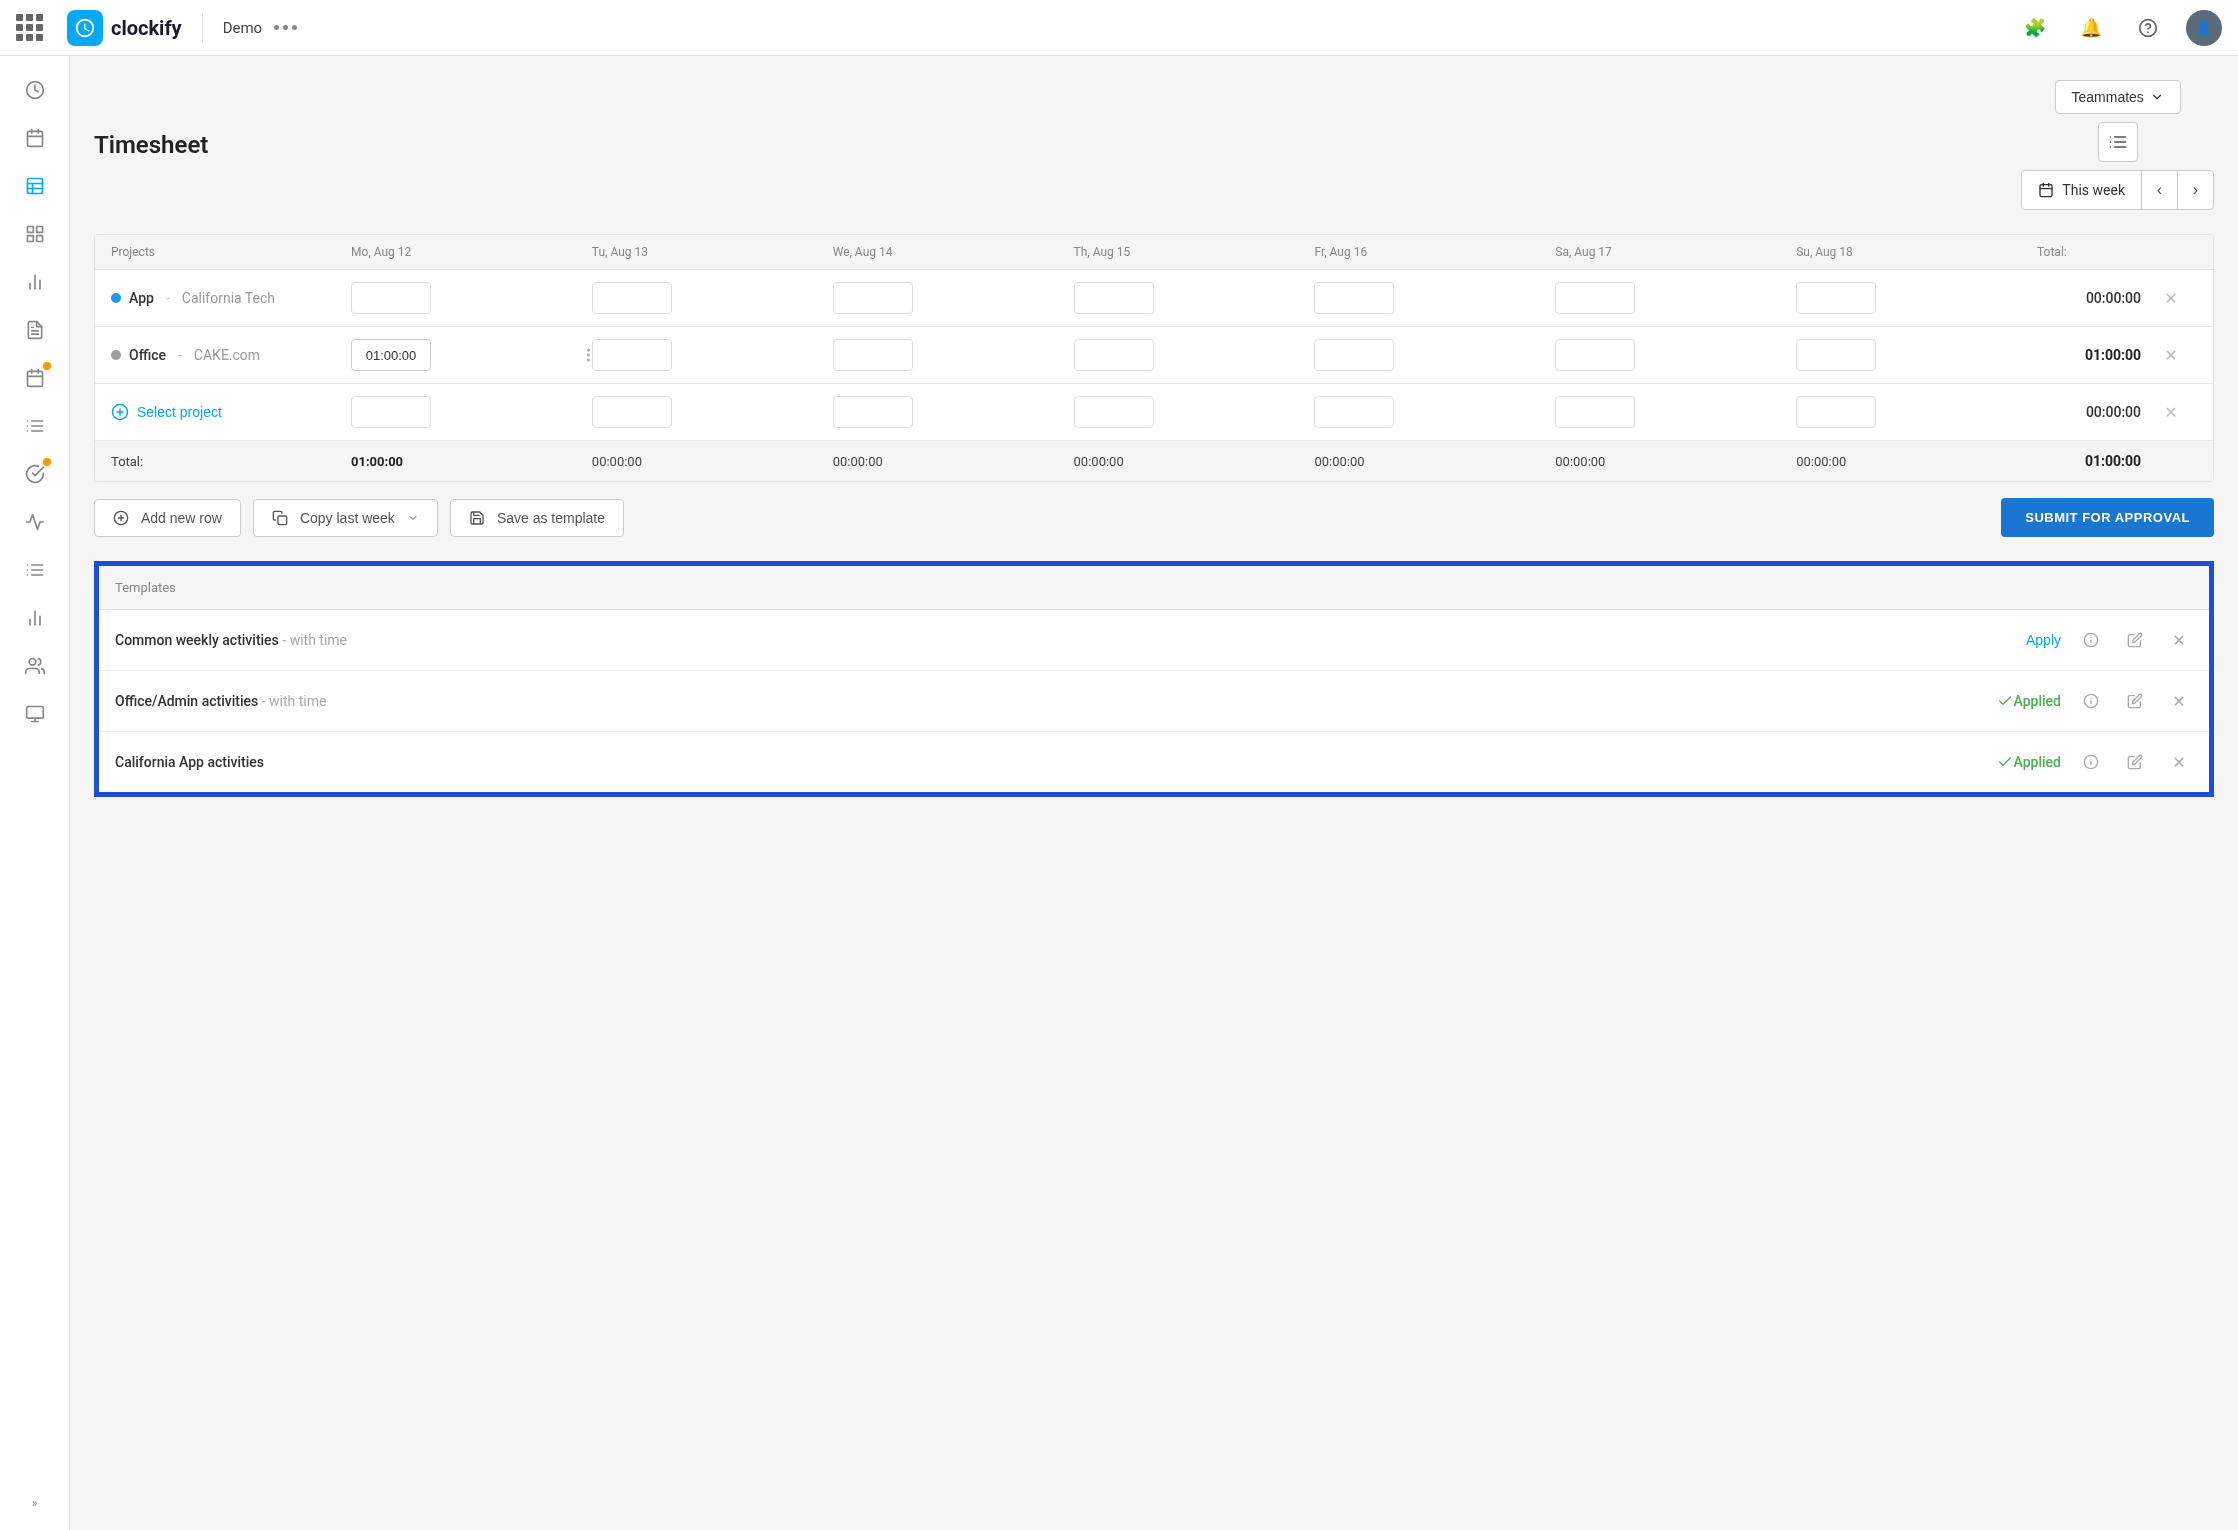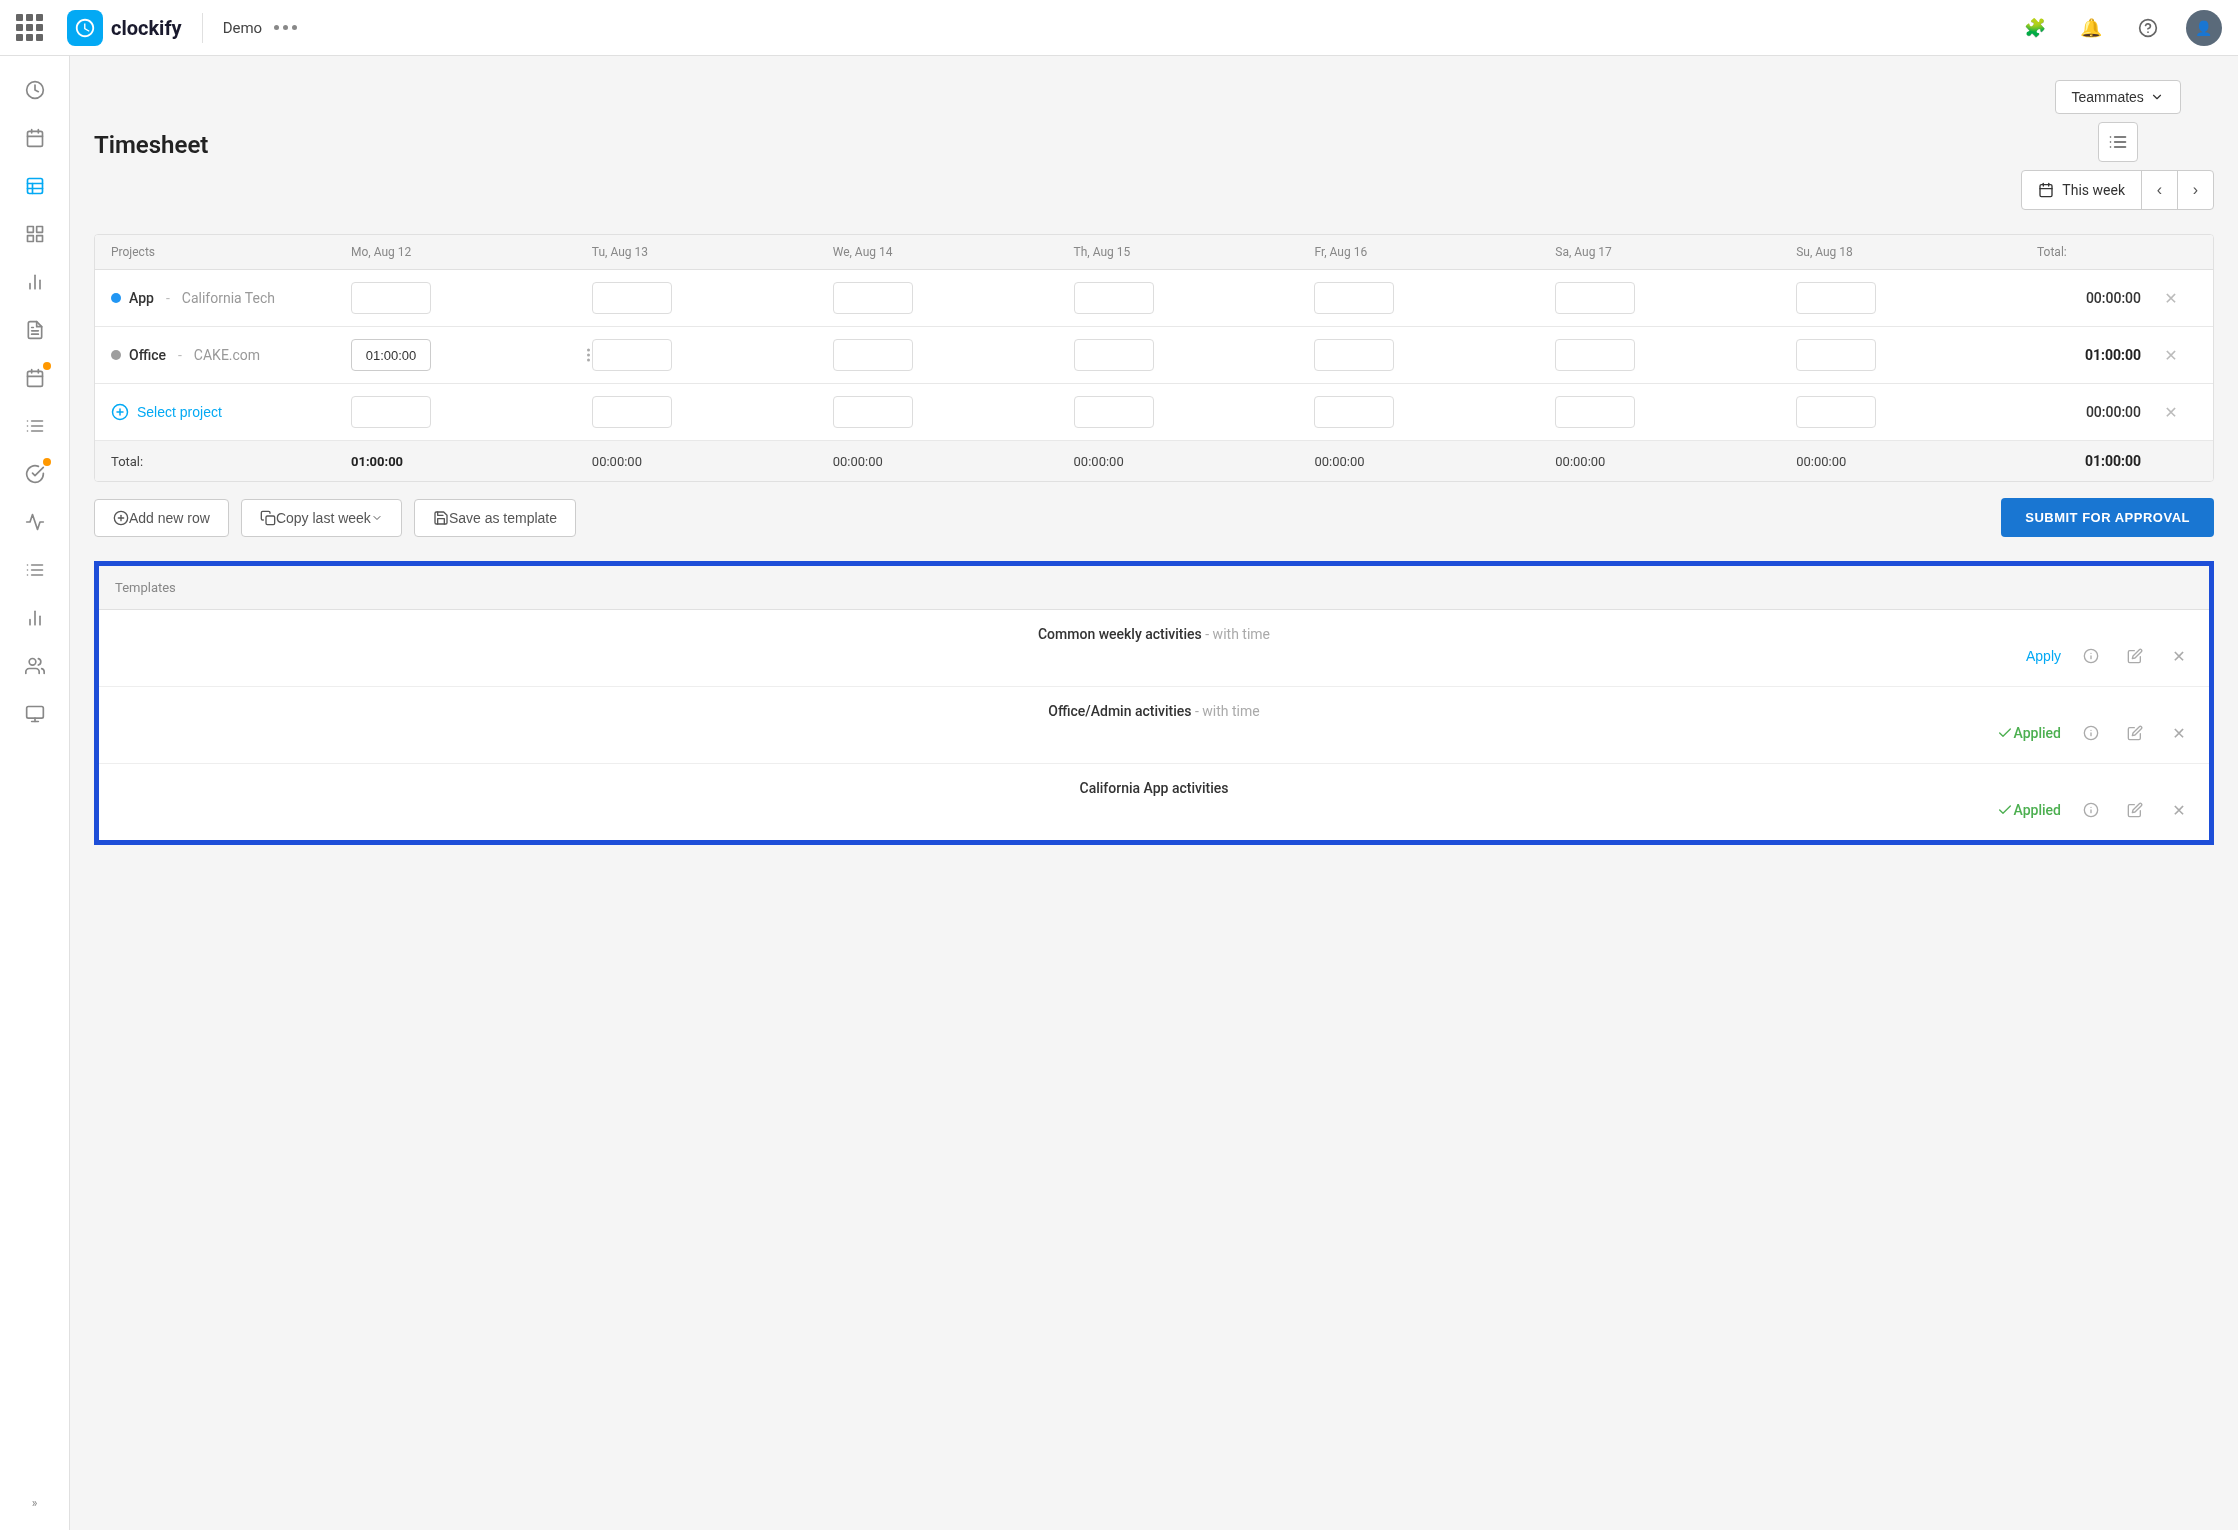--- a/index.html
+++ b/index.html
@@ -101,34 +101,34 @@
     .select-project-btn { display: flex; align-items: center; gap: 8px; cursor: pointer; color: #03a9f4; font-size: 14px; border: none; background: none; }
 
     
     .input-wrapper { position: relative; display: flex; align-items: center; }
     .input-dots { position: absolute; right: 2px; top: 50%; transform: translateY(-50%); display: flex; flex-direction: column; gap: 2px; cursor: pointer; }
     .input-dots span { width: 3px; height: 3px; border-radius: 50%; background: #aaa; display: block; }
 
     
     .action-row { display: flex; align-items: center; gap: 12px; margin-bottom: 24px; }
     .btn-outline {
-      display: flex; align-items: center; gap: 0; padding: 10px 18px;
+      display: flex; align-items: center; gap: 12px; padding: 10px 18px;
       border: 1px solid #ccc; border-radius: 4px; background: #fff;
       cursor: pointer; font-size: 14px; color: #555;
     }
     .btn-submit {
       margin-left: auto; padding: 12px 24px;
       background: #1976d2; color: white; border: none; border-radius: 4px;
       cursor: pointer; font-size: 13px; font-weight: 700; letter-spacing: 0.5px;
     }
 
     
     .templates-card { background: #fff; border: 5px solid #1d4ed8; border-radius: 0; overflow: hidden; }
     .templates-header { padding: 14px 16px; background: #f5f5f5; border-bottom: 1px solid #e0e0e0; color: #888; font-size: 13px; }
-    .template-row { display: flex; align-items: center; padding: 16px; border-bottom: 1px solid #eee; flex-direction: column; }
+    .template-row { display: flex; align-items: center; padding: 16px; border-bottom: 1px solid #eee; }
     .template-row:last-child { border-bottom: none; }
     .template-name { font-size: 14px; font-weight: 500; color: #333; }
     .template-sub { color: #aaa; font-weight: 400; }
     .template-actions { margin-left: auto; display: flex; align-items: center; gap: 16px; }
     .apply-btn { color: #03a9f4; cursor: pointer; font-size: 14px; border: none; background: none; font-weight: 500; }
     .applied-badge { display: flex; align-items: center; gap: 1px; color: #4caf50; font-size: 14px; font-weight: 500; }
     .template-icon-btn { width: 28px; height: 28px; border: none; background: none; cursor: pointer; color: #aaa; font-size: 16px; display: flex; align-items: center; justify-content: center; }
 
     
     .icon-svg { width: 20px; height: 20px; fill: none; stroke: currentColor; stroke-width: 2; stroke-linecap: round; stroke-linejoin: round; }

